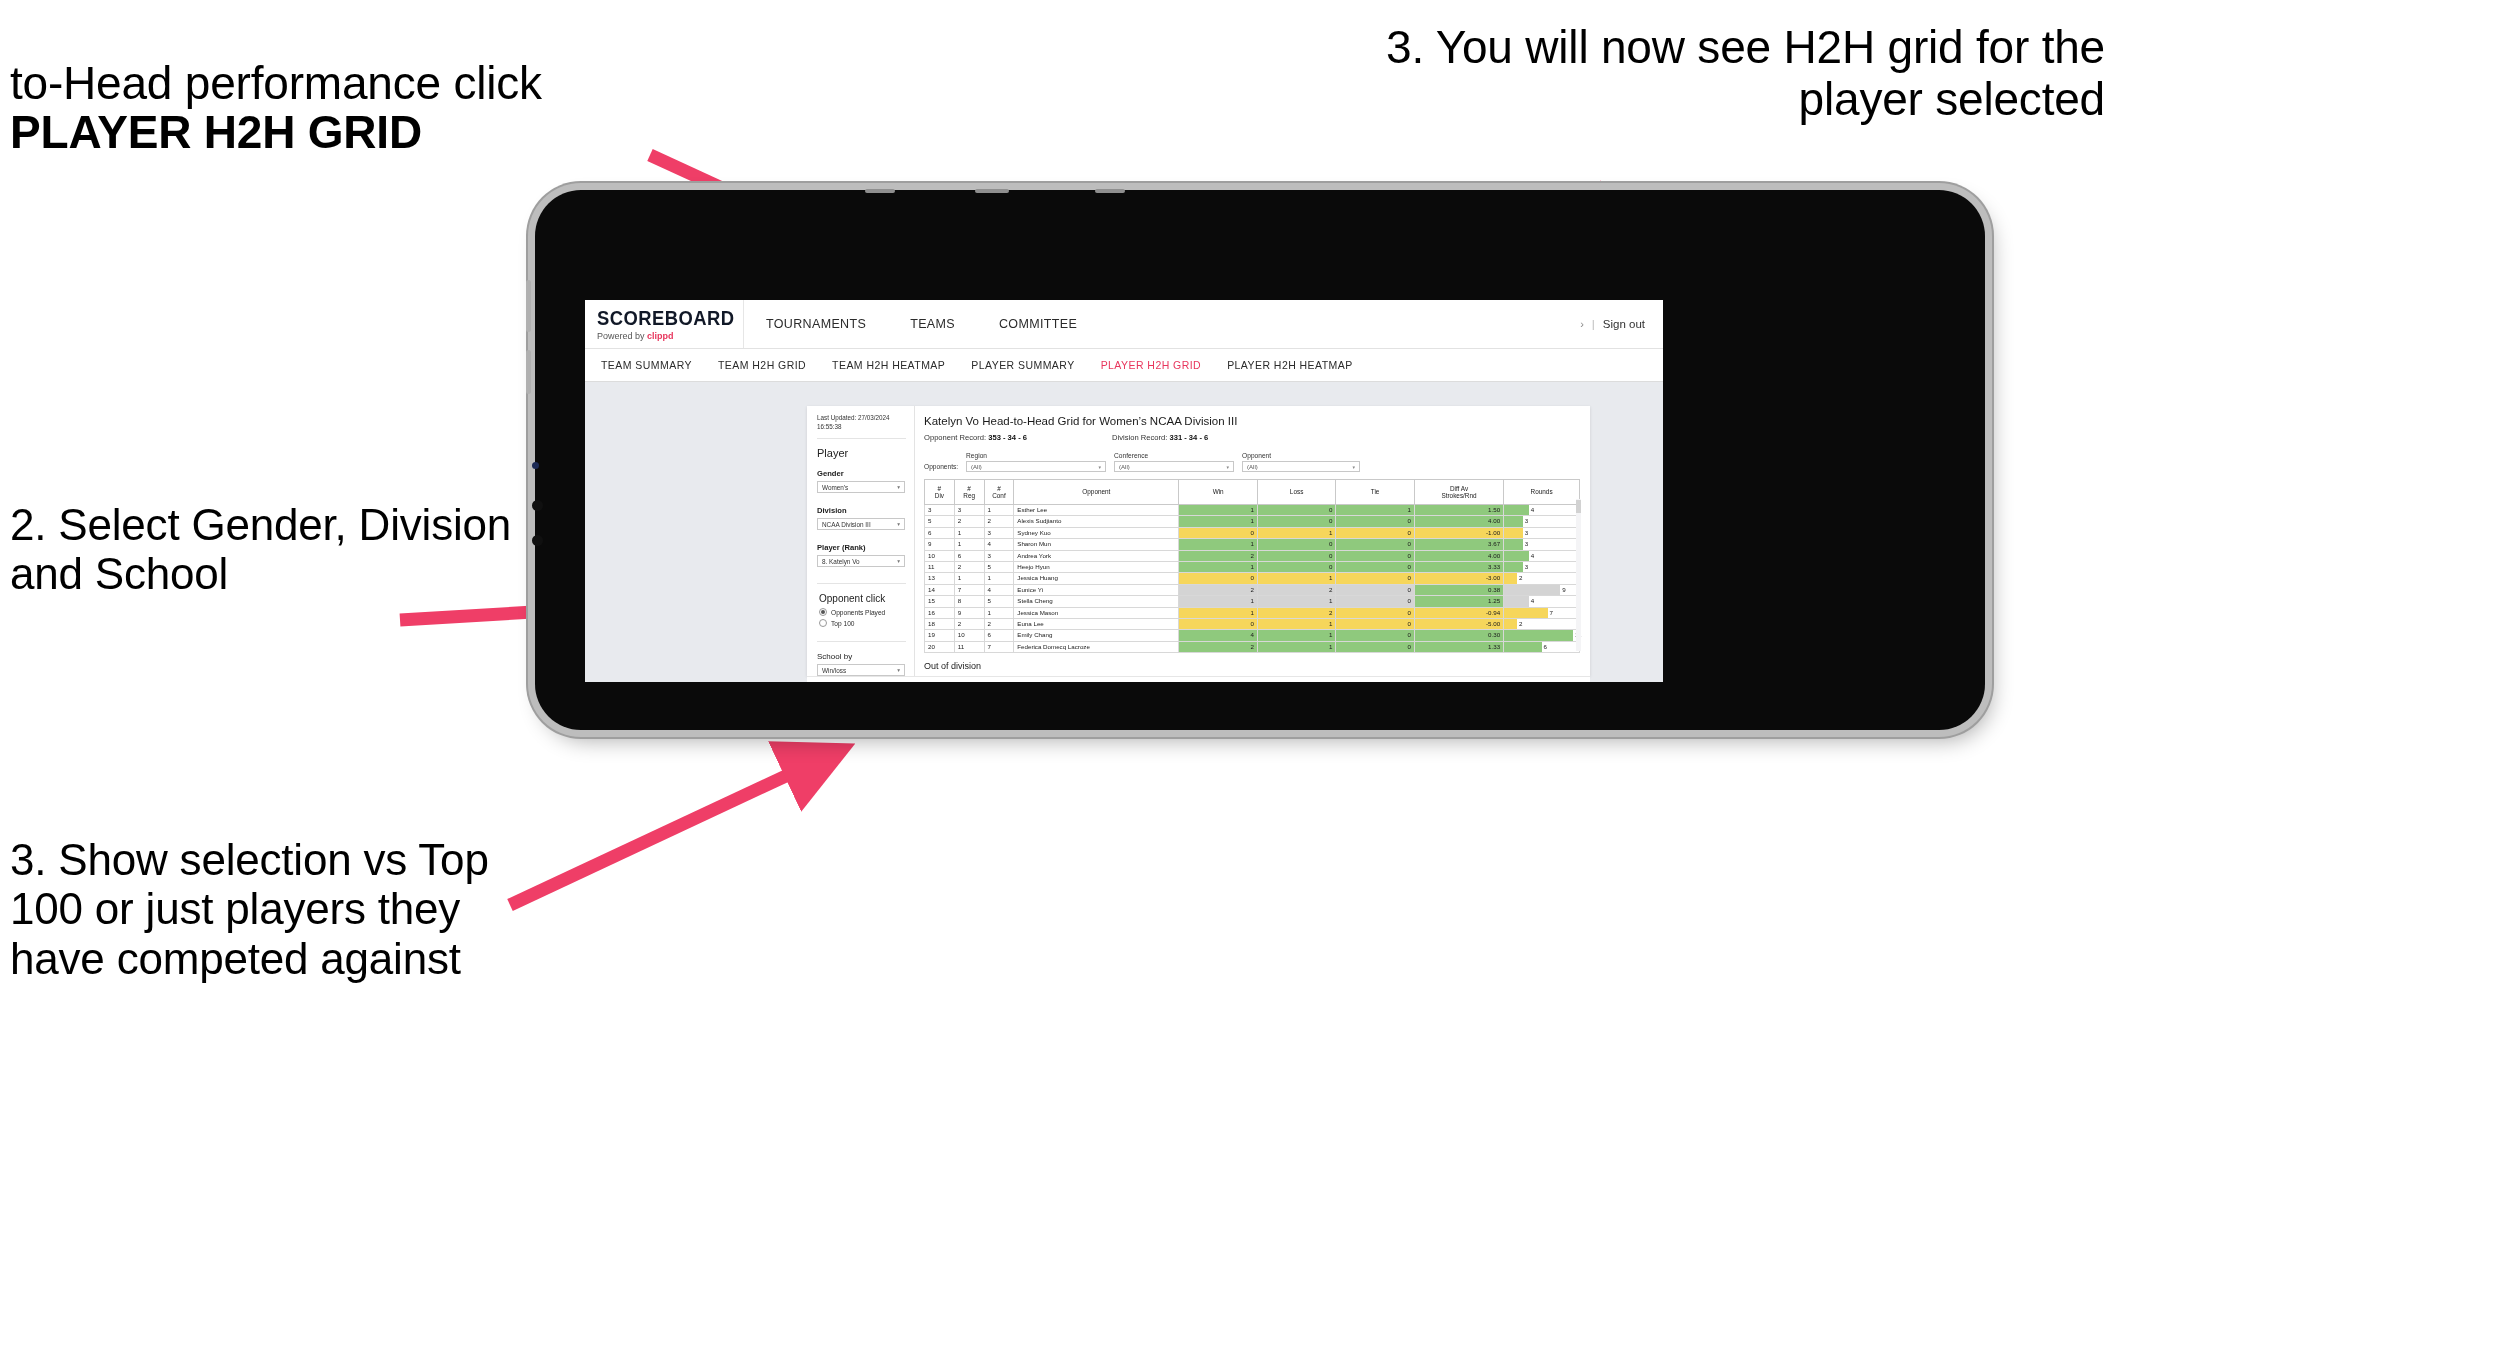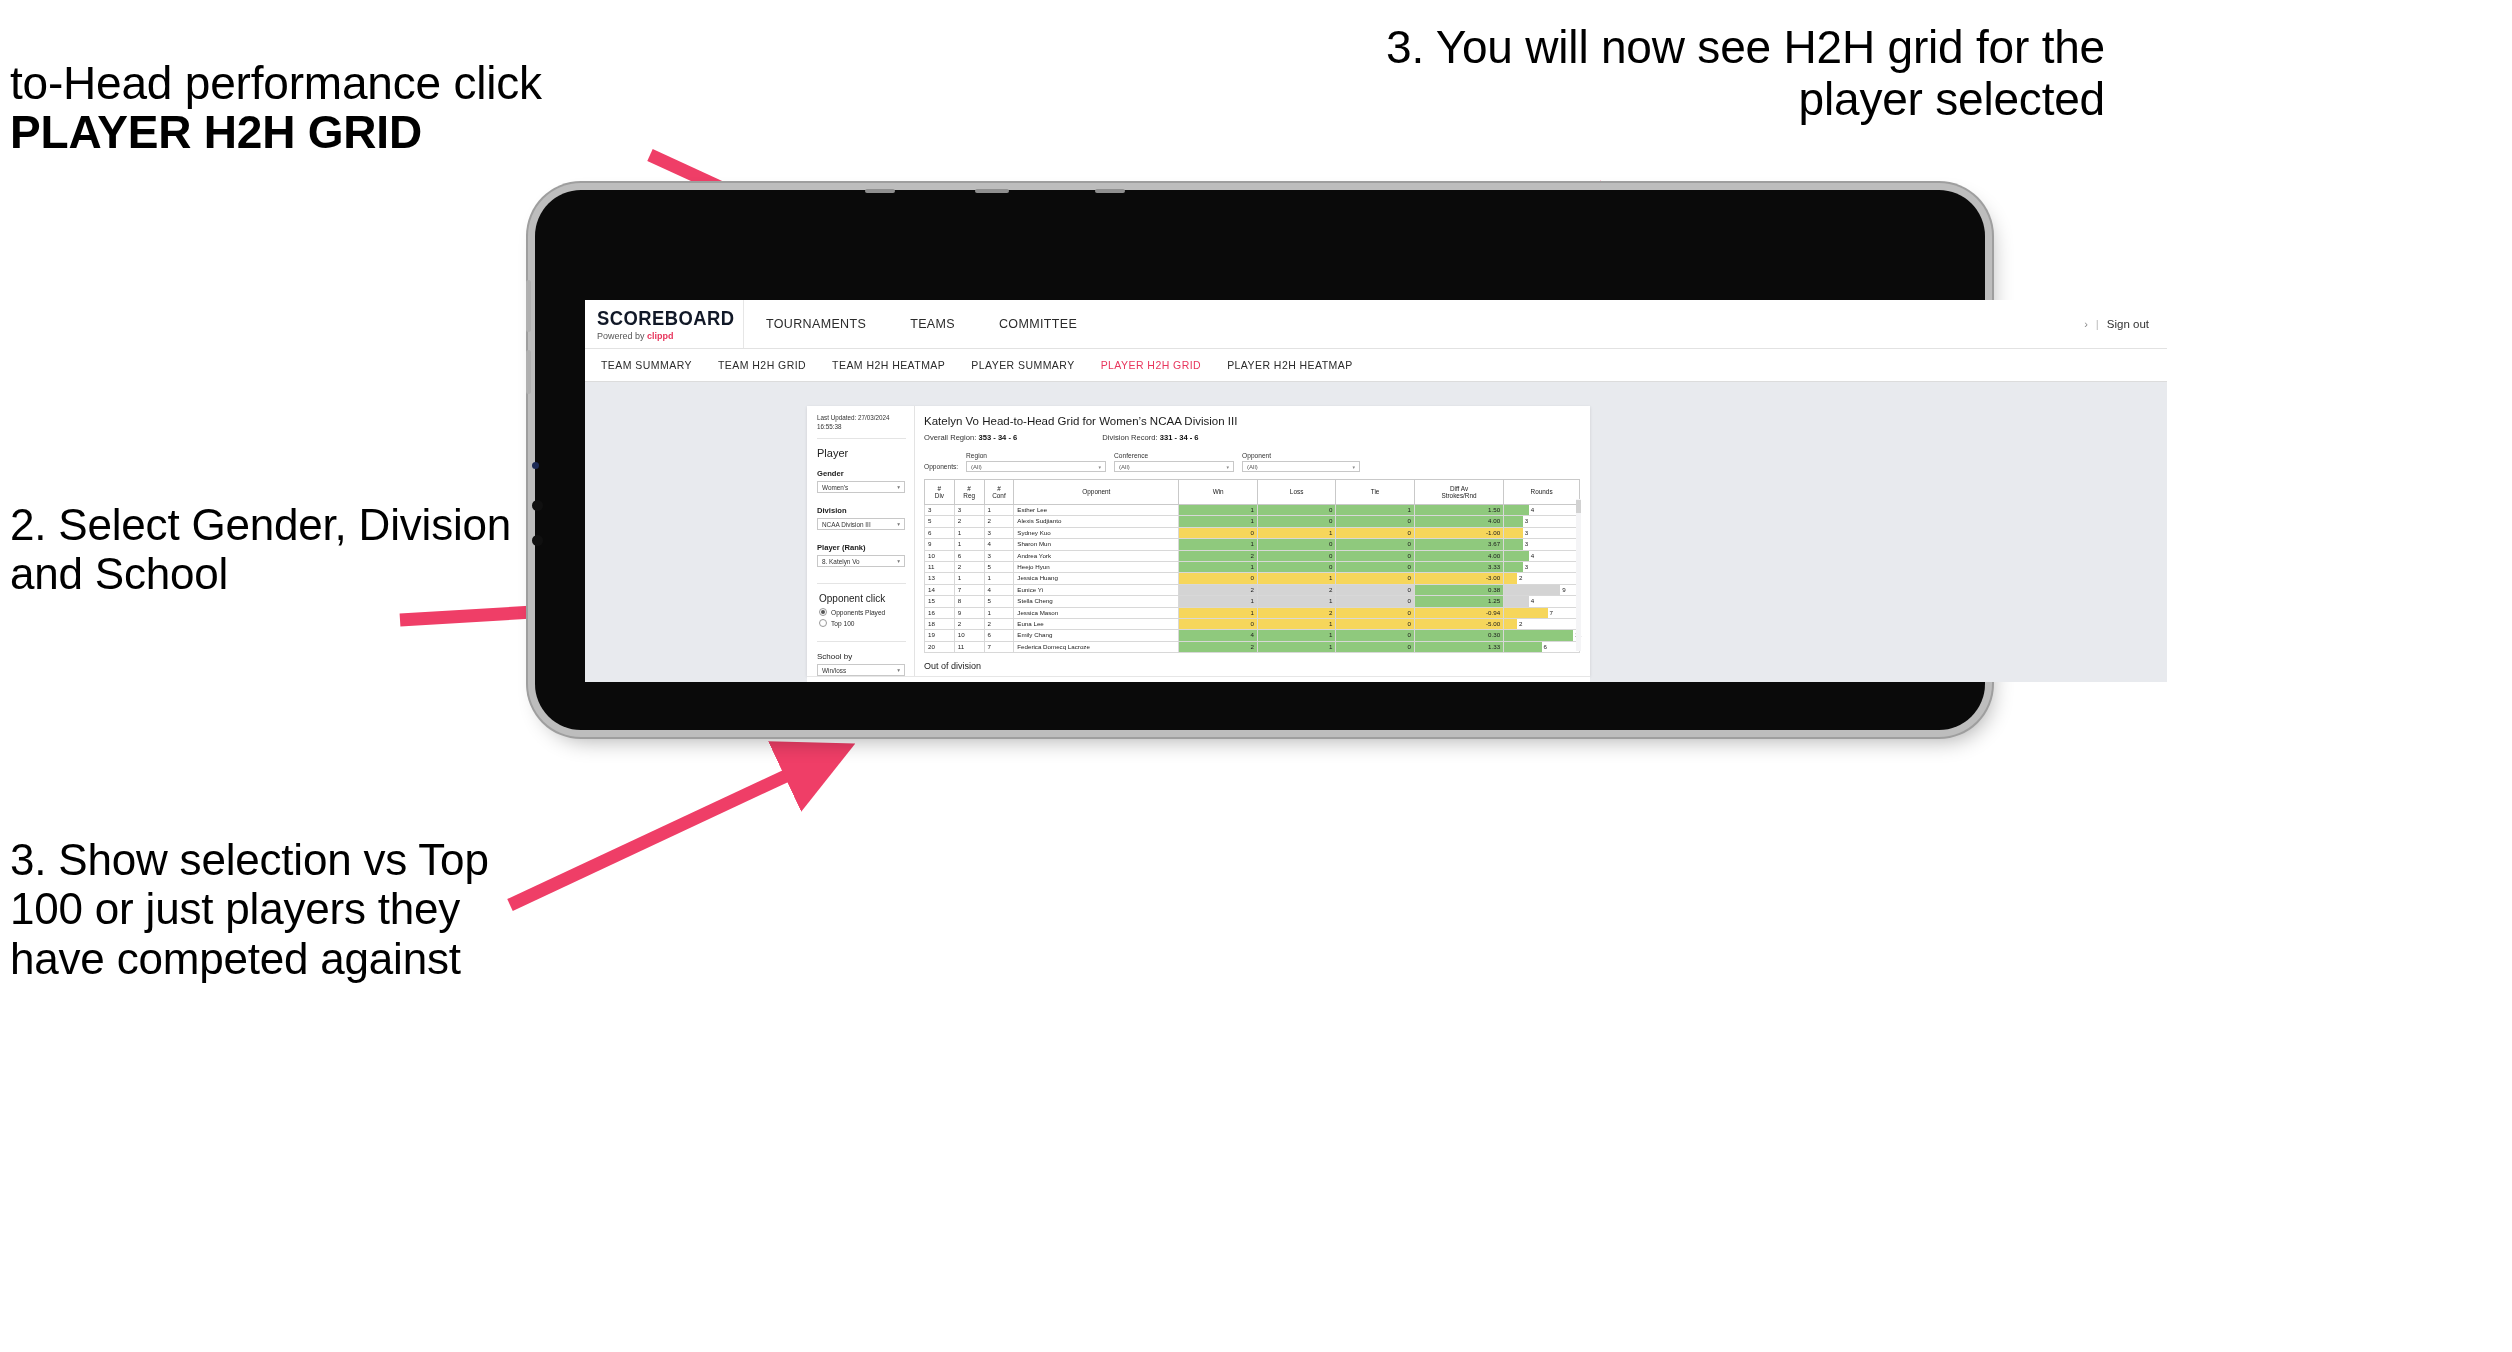--- a/index.html
+++ b/index.html
@@ -20,21 +20,21 @@
   #tablet{position:absolute;left:535px;top:190px;width:1450px;height:540px;}
   .tablet-body{position:absolute;left:0;top:0;width:1450px;height:540px;
     background:#0a0a0a;border-radius:46px;
     box-shadow:0 0 0 7px #bdbdbd, 0 0 0 9px #9e9e9e, 6px 10px 22px rgba(0,0,0,.33);}
   .side-btn{position:absolute;left:-9px;width:5px;background:#b0b0b0;border-radius:3px;}
   .dot-blue{position:absolute;left:-3px;width:7px;height:7px;border-radius:50%;background:#1c2a55;}
   .dot-dark{position:absolute;left:-3px;width:11px;height:11px;border-radius:50%;background:#101010;}
   .top-slot{position:absolute;top:-1px;height:4px;background:#8f8f8f;border-radius:2px;}
 
   
-  #screen{position:absolute;left:50px;top:110px;width:1582px;height:382px;background:#fff;overflow:hidden;}
+  #screen{position:absolute;left:50px;top:110px;width:1078px;height:382px;background:#fff;overflow:hidden;}
 
   .topbar{height:48px;background:#fff;border-bottom:1px solid #e2e2e2;display:flex;align-items:stretch;}
   .brand{width:146px;display:flex;flex-direction:column;justify-content:center;
           padding-left:12px;border-right:1px solid #e6e6e6;}
   .brand-name{font-size:20px;font-weight:700;color:#111827;letter-spacing:0.5px;
       font-family:"Liberation Sans",sans-serif;transform:scaleX(0.92);transform-origin:left;}
   .brand-sub{font-size:9px;color:#555;margin-top:1px;}
   .brand-sub .pink{color:#e8365d;font-weight:700;}
   .topnav{display:flex;align-items:center;gap:0;}
   .topnav a{font-size:12.5px;color:#2b2b2b;text-decoration:none;padding:0 22px;line-height:48px;
@@ -222,21 +222,21 @@
             <div class="ddl">
               <span>Win/loss</span>
               <span class="car">▾</span>
             </div>
 
           </div>
 
           <div class="main">
             <div class="m-title">Katelyn Vo Head-to-Head Grid for Women’s NCAA Division III</div>
             <div class="m-recs">
-              <span>Overall Region:</span>&nbsp;
+              <span>Opponent Record:</span>&nbsp;
               <b>353 -  34 - 6</b>
               <span class="r2">Division Record:</span>&nbsp;
               <b>331 -  34 - 6</b>
             </div>
 
             <div class="filters">
               <span class="flabel-left">Opponents:</span>
               <div class="fgrp" style="width:140px">
                 <span class="cap">Region</span>
                 <div class="fbox">

